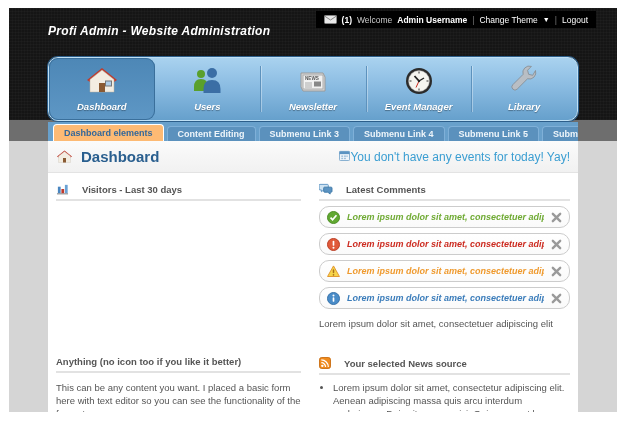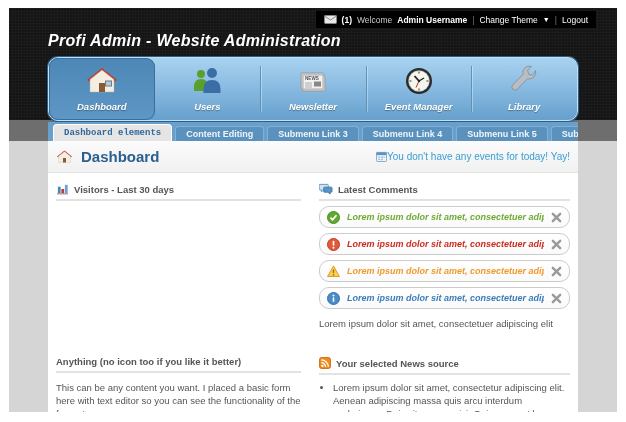--- a/index.html
+++ b/index.html
@@ -9,21 +9,21 @@
 
   
   .dark-top { position:absolute; left:0; top:0; width:608px; height:112px;
     background:
       repeating-linear-gradient(0deg, rgba(255,255,255,0.025) 0 1px, transparent 1px 3px),
       repeating-linear-gradient(90deg, rgba(255,255,255,0.02) 0 1px, transparent 1px 3px),
       #151515; }
   .gray-band { position:absolute; left:0; top:112px; width:608px; height:21px; background:#6e6e6e; }
 
   
-  .app-title { position:absolute; left:39px; top:24px; color:#ffffff; font-size:16px; font-weight:bold; font-style:italic; letter-spacing:0.3px; }
+  .app-title { position:absolute; left:39px; top:16px; color:#ffffff; font-size:12px; font-weight:bold; font-style:italic; letter-spacing:0.3px; }
   .userbar { position:absolute; top:3px; right:21px; height:17px; background:#000000; display:flex; align-items:center; gap:5px; padding:0 8px; font-size:8.5px; color:#cccccc; }
   .userbar .sep { color:#777; }
   .userbar b { color:#fff; }
   .userbar a { color:#fff; font-weight:normal; text-decoration:none; cursor:pointer; }
   .mail-count { color:#fff; font-weight:bold; }
   .caret { font-size:7px; color:#fff; }
 
   
   .navbar { position:absolute; left:39px; top:49px; width:530px; height:64px;
     background:linear-gradient(#a9d2ef, #8bbce2 45%, #66a0cc); border:1px solid #bfe0f5; border-radius:10px;
@@ -31,33 +31,33 @@
   .nav-item { position:relative; flex:1 1 0; display:flex; flex-direction:column; align-items:center; justify-content:flex-start; padding-top:7px; cursor:pointer; }
   .nav-item + .nav-item::before { content:""; position:absolute; left:0; top:8px; bottom:8px; width:1px; background:#5d92bd; box-shadow:1px 0 0 rgba(255,255,255,0.35); }
   .nav-item .nav-label { margin-top:4px; color:#ffffff; font-size:9.5px; font-weight:bold; font-style:italic; text-shadow:0 1px 1px rgba(0,0,0,0.35); white-space:nowrap; }
   .nav-item.active { background:linear-gradient(#4d87b6,#5e97c5); border-radius:9px; box-shadow:inset 0 0 0 1px #3a6f9b; }
   .nav-item.active::before, .nav-item.active + .nav-item::before { display:none; }
   .nav-icon { width:32px; height:32px; }
 
   
   .tabstrip { position:absolute; left:39px; top:114px; width:530px; height:19px; background:#68a0cb; display:flex; align-items:flex-end; padding-left:5px; gap:3px; overflow:hidden; }
   .tab { height:15px; display:flex; align-items:center; padding:0 10px; font-size:9px; font-weight:bold; color:#eef5fa; background:#5b91bd; border:1px solid #7fb0d8; border-bottom:none; border-radius:4px 4px 0 0; white-space:nowrap; cursor:pointer; }
-  .tab.active { height:17px; background:#e5e5e5; border-color:#ffffff; color:#33679a;font-family:Liberation Mono, monospace; }
+  .tab.active { height:17px; background:#fdba74; border-color:#ffffff; color:#33679a; }
 
   
   .content { position:absolute; left:39px; top:133px; width:530px; height:271px; background:#ffffff; }
   .content-header { position:relative; height:32px; background:linear-gradient(#fbfbfb,#f1f1f1); border-bottom:1px solid #e3e3e3; display:flex; align-items:center; padding:0 8px; }
   .page-title { margin-left:8px; font-size:15px; font-weight:bold; color:#2a5f8f; }
-  .events-note { margin-left:auto; display:flex; align-items:flex-end; font-size:10px; color:#3b9ed2; cursor:pointer; }
+  .events-note { margin-left:auto; display:flex; align-items:flex-start; font-size:12px; color:#3b9ed2; cursor:pointer; }
 
   .cols { position:absolute; left:0; top:32px; right:0; bottom:0; display:flex; }
   .col-left { width:265px; padding:10px 12px 0 8px; }
   .col-right { width:265px; padding:10px 8px 0 6px; }
 
-  .section-head { display:flex; align-items:center; gap:5px; font-size:9.5px; font-weight:bold; color:#555; padding-bottom:4px; border-bottom:2px solid #e2e2e2; }
+  .section-head { display:flex; align-items:center; gap:13px; font-size:9.5px; font-weight:bold; color:#555; padding-bottom:4px; border-bottom:2px solid #e2e2e2; }
 
   .chart-area { height:155px; }
   .body-text { margin-top:8px; font-size:9.5px; color:#555; line-height:13px; }
 
   .comment-row { margin-top:5px; height:22px; border:1px solid #cccccc; border-radius:10px; background:linear-gradient(#ffffff,#fafafa); display:flex; align-items:center; padding:0 7px; gap:7px; }
   .comment-text { font-size:9px; font-weight:bold; font-style:italic; white-space:nowrap; overflow:hidden; cursor:pointer; }
   .comment-row.success .comment-text { color:#6faa33; }
   .comment-row.error   .comment-text { color:#cc2b20; }
   .comment-row.warning .comment-text { color:#ef9a2e; }
   .comment-row.info    .comment-text { color:#3a7cba; }

